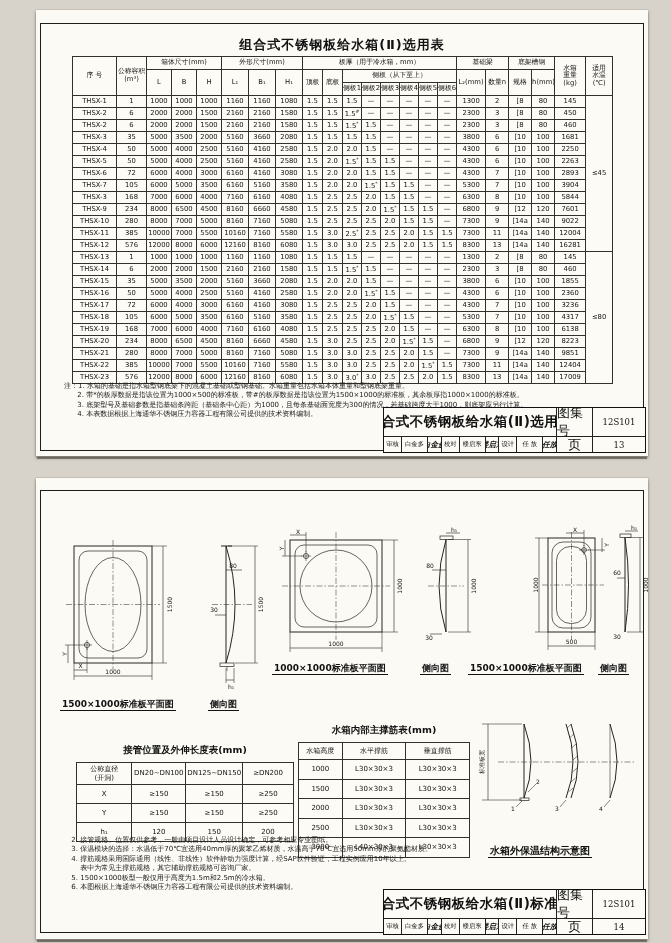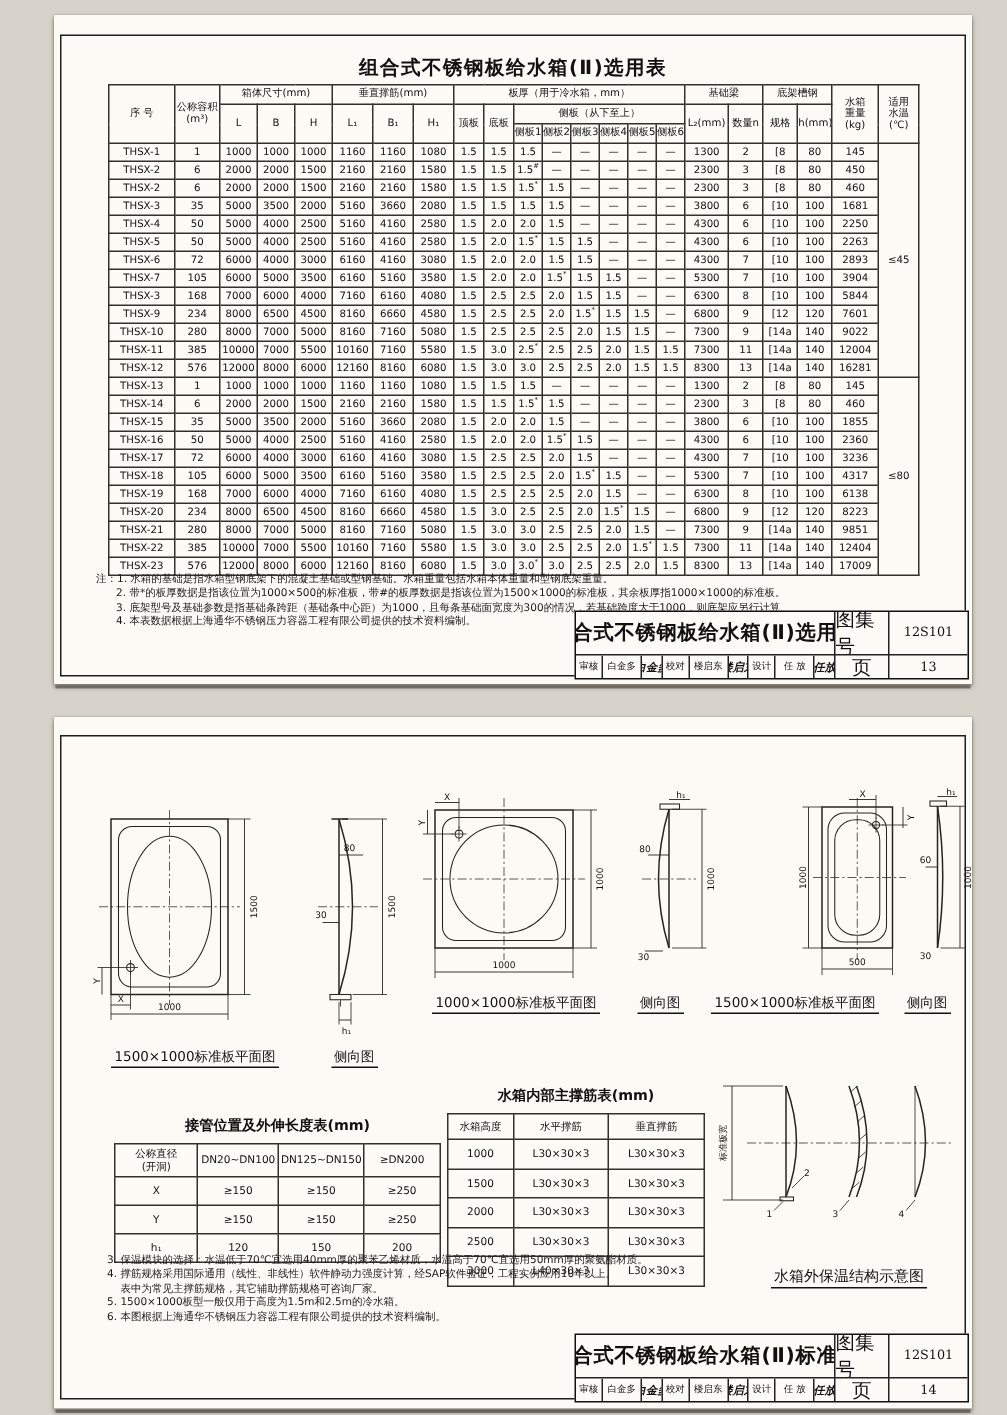--- a/index.html
+++ b/index.html
@@ -52,21 +52,21 @@
   .tb-sigs .lbl { width:17px; } .tb-sigs .nm { width:25px; }
   .tb-sigs .sg { flex:1; font-family:"DejaVu Serif", serif; font-style:italic; font-weight:bold; font-size:7.5px; }
 
   
   svg { position:absolute; overflow:visible; }
   svg line, svg path, svg rect, svg circle, svg ellipse { stroke:#26241f; fill:none; stroke-width:1; }
   svg .thin { stroke-width:.55; } svg .dim { stroke-width:.6; }
   svg .cl { stroke-width:.5; stroke-dasharray:6 2 1.5 2; }
   svg .hl { stroke-width:.7; }
   svg text { stroke:none; fill:#15130f; font-size:6px; font-family:"DejaVu Sans", sans-serif; text-anchor:middle; }
-  .dlabel { position:absolute; text-align:center; font-size:9px; font-weight:normal; white-space:nowrap; }
+  .dlabel { position:absolute; font-size:9px; font-weight:bold; white-space:nowrap; }
   .dlabel .u { border-bottom:1.2px solid #111; padding:0 2px 1px; }
   .ttitle { position:absolute; text-align:center; font-size:9.5px; font-weight:bold; white-space:nowrap; }
 
   .st { position:absolute; border-collapse:collapse; border:1.6px solid #111; background:#fcfbf6; }
   .st th,.st td { border:1px solid #34312c; font-size:7px; font-weight:normal; text-align:center;
     vertical-align:middle; padding:0 1px; }
   #pipe-table { left:40px; top:284px; width:218px; }
   #pipe-table th { height:21px; } #pipe-table td { height:18px; }
   #brace-table { left:262px; top:264px; width:172px; }
   #brace-table th { height:16px; } #brace-table td { height:18.5px; }
@@ -105,21 +105,21 @@
         <col style="width: 23px;">
         <col style="width: 31px;">
         <col style="width: 27px;">
       </colgroup>
       <thead>
         <tr>
           <th rowspan="3">序 号</th>
           <th rowspan="3" class="pre">公称容积
 (m³)</th>
           <th colspan="3">箱体尺寸(mm)</th>
-          <th colspan="3">垂直撑筋(mm)</th>
+          <th colspan="3">外形尺寸(mm)</th>
           <th colspan="8">板厚（用于冷水箱，mm）</th>
           <th colspan="2">基础梁</th>
           <th colspan="2">底架槽钢</th>
           <th rowspan="3" class="pre">水箱
 重量
 (kg)</th>
           <th rowspan="3" class="pre">适用
 水温
 (℃)</th>
         </tr>
@@ -985,20 +985,21 @@
     <text x="81" y="97">3</text>
     <line class="thin" x1="134" y1="10" x2="134" y2="84"></line>
     <path d="M134,10 Q148,48 134,84"></path>
     <line class="thin" x1="134" y1="86" x2="128" y2="93"></line>
     <text x="125" y="97">4</text>
   </svg>
   <div class="dlabel" style="left:452px;top:366px;width:156px;font-size:10px">
     <span class="u">水箱外保温结构示意图</span></div>
 
   <div class="notes p2-notes">
+      <div class="note-line">      2. 接管规格、位置仅供参考，一般由项目设计人员设计确定，可参考相应专业图纸。</div>
       <div class="note-line">      3. 保温模块的选择：水温低于70℃宜选用40mm厚的聚苯乙烯材质，水温高于70℃宜选用50mm厚的聚氨酯材质。</div>
       <div class="note-line">      4. 撑筋规格采用国际通用（线性、非线性）软件静动力强度计算，经SAP软件验证，工程实例应用10年以上。</div>
       <div class="note-line">          表中为常见主撑筋规格，其它辅助撑筋规格可咨询厂家。</div>
       <div class="note-line">      5. 1500×1000板型一般仅用于高度为1.5m和2.5m的冷水箱。</div>
       <div class="note-line">      6. 本图根据上海通华不锈钢压力容器工程有限公司提供的技术资料编制。</div>
     </div>
 
   <div class="tb p2-tb">
     <div class="c1 r1 tb-title">组合式不锈钢板给水箱(Ⅱ)标准板</div>
     <div class="r1 tb-lab">图集号</div>

